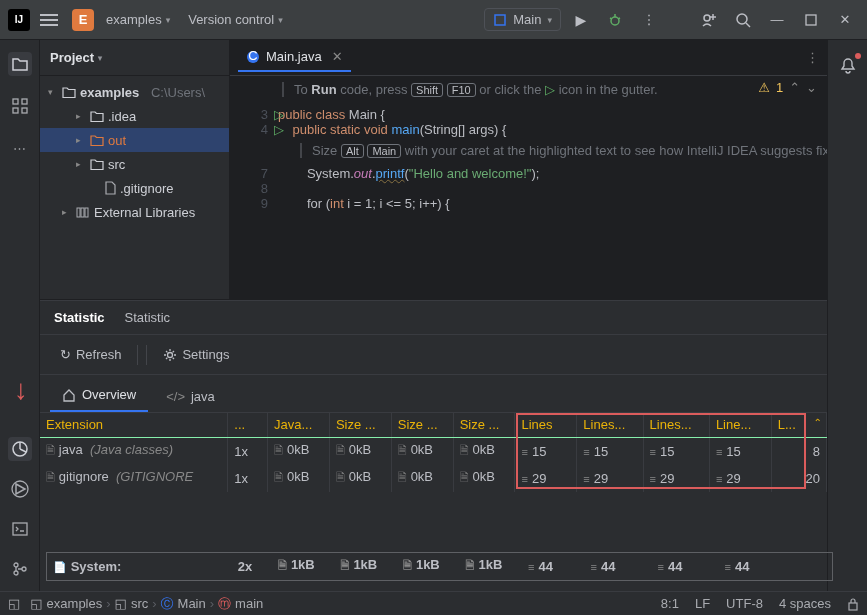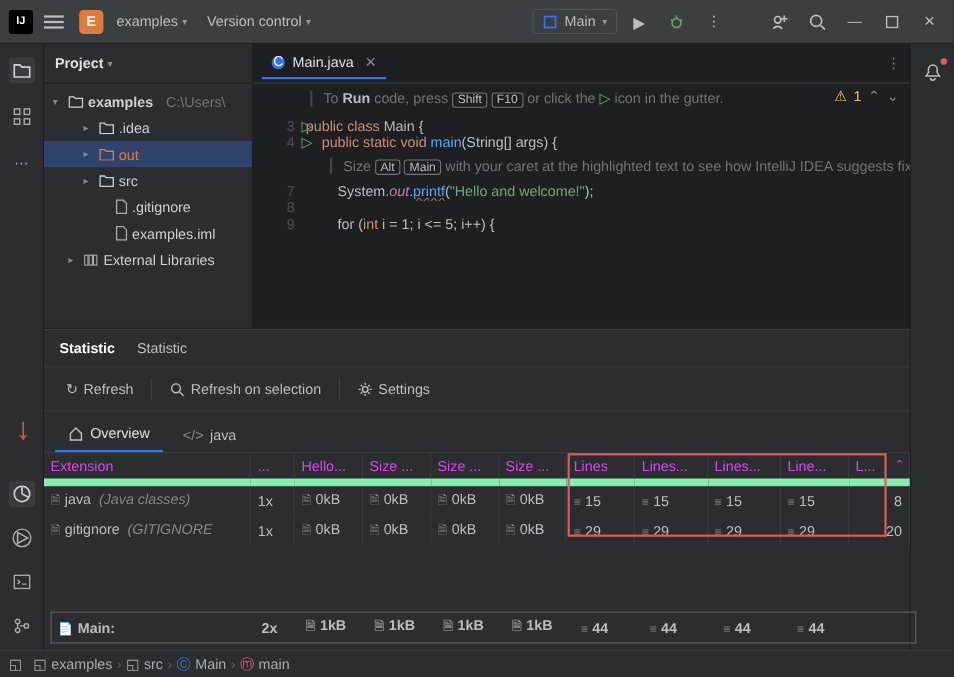--- a/index.html
+++ b/index.html
@@ -65,21 +65,21 @@
 .stat-toolbar { height:40px; display:flex; align-items:center; gap:8px; padding:0 12px; border-bottom:1px solid #393b40;}
 .st-btn { display:flex; align-items:center; gap:5px; padding:4px 8px; border-radius:4px; cursor:pointer; color:#bcbec4;}
 .st-sep { width:1px; height:20px; background:#43454a;}
 .stat-subtabs { height:38px; display:flex; align-items:end; gap:6px; padding:0 10px; border-bottom:1px solid #393b40;}
 .subtab { padding:8px 12px; color:#bcbec4; cursor:pointer; display:flex; align-items:center; gap:6px;}
 .subtab.active { border-bottom:2px solid #3574f0; color:#dfe1e5;}
 
 .table-wrap { flex:1; position:relative; }
 table { width:100%; border-collapse:collapse; table-layout:fixed; font-size:12.5px;}
 th,td { text-align:left; padding:4px 6px; border-right:1px solid #393b40; overflow:hidden; text-overflow:ellipsis; white-space:nowrap; height:24px;}
-th { border-bottom:7px solid #86efac; color:#d946ef; font-weight:normal; position:relative;}
+th { border-bottom:1px solid #86efac; color:#eab308; font-weight:normal; position:relative;}
 th.sorted::after { content:"⌃"; position:absolute; right:4px; font-size:10px;}
 .ext-icon { color:#888; margin-right:4px; font-size:11px;}
 .italic { font-style:italic; color:#888;}
 .hl-box { position:absolute; border:2px solid #db5c5c; pointer-events:none;}
 .total-row { border:1px solid #5e6064; margin:4px 6px 6px 6px; }
 .total-row td { border-right:none; font-weight:600;}
 
 .right-rail { width:40px; border-left:1px solid #1e1f22; display:flex; flex-direction:column; align-items:center; padding-top:14px; gap:16px;}
 .bell-dot { position:relative;}
 .bell-dot::after { content:""; position:absolute; top:-1px; right:-1px; width:6px; height:6px; background:#db5c5c; border-radius:50%;}
@@ -245,29 +245,20 @@
               </div>
               <div class="tree-row" style="padding-left: 50px;">
                 <span class="tgl"></span>
                 <span class="folder" style="display:flex;align-items:center;gap:4px">
                   <svg width="12" height="14">
                     <path d="M2 1h6l3 3v9H2z" fill="none" stroke="#a9abb0" stroke-width="1.2"></path>
                   </svg>
                   <span>.gitignore</span>
                 </span>
               </div>
-              <div class="tree-row" style="padding-left: 50px;">
-                <span class="tgl"></span>
-                <span class="folder" style="display:flex;align-items:center;gap:4px">
-                  <svg width="12" height="14">
-                    <path d="M2 1h6l3 3v9H2z" fill="none" stroke="#a9abb0" stroke-width="1.2"></path>
-                  </svg>
-                  <span>examples.iml</span>
-                </span>
-              </div>
               <div class="tree-row" style="padding-left: 22px;">
                 <span class="tgl">▸</span>
                 <span class="folder" style="display:flex;align-items:center;gap:4px">
                   <svg width="14" height="12">
                     <rect x="1" y="2" width="3" height="9" fill="none" stroke="#a9abb0"></rect>
                     <rect x="5" y="2" width="3" height="9" fill="none" stroke="#a9abb0"></rect>
                     <rect x="9" y="2" width="3" height="9" fill="none" stroke="#a9abb0"></rect>
                   </svg>
                   <span>External Libraries</span>
                 </span>
@@ -336,27 +327,20 @@
       <div class="stat-tabs">
         <div class="stat-tab active">Statistic</div>
         <div class="stat-tab">Statistic</div>
       </div>
       <div class="stat-toolbar">
         <div class="st-btn">
             <span>↻</span>
             <span>Refresh</span>
           </div>
         <div class="st-sep"></div>
-        <div class="st-btn">
-          <svg width="14" height="14">
-              <circle cx="6" cy="6" r="4" fill="none" stroke="#bcbec4" stroke-width="1.3"></circle>
-              <line x1="9" y1="9" x2="13" y2="13" stroke="#bcbec4" stroke-width="1.3"></line>
-            </svg>
-          <span>Refresh on selection</span>
-        </div>
         <div class="st-sep"></div>
         <div class="st-btn">
           <svg width="14" height="14">
               <circle cx="7" cy="7" r="2.5" fill="none" stroke="#bcbec4" stroke-width="1.3"></circle>
               <path d="M7 1v2M7 11v2M1 7h2M11 7h2M3 3l1.4 1.4M11 11l-1.4-1.4M3 11l1.4-1.4M11 3l-1.4 1.4" stroke="#bcbec4" stroke-width="1.3"></path>
             </svg>
           <span>Settings</span>
         </div>
       </div>
       <div class="stat-subtabs">
@@ -383,21 +367,21 @@
             <col style="width:56px">
               <col style="width:60px">
               <col style="width:60px">
               <col style="width:56px">
               <col style="width:50px">
           </colgroup>
           <thead>
               <tr id="stat-head">
                 <th>Extension</th>
                 <th>...</th>
-                <th>Hello...</th>
+                <th>Java...</th>
                 <th>Size ...</th>
                 <th>Size ...</th>
                 <th>Size ...</th>
                 <th>Lines</th>
                 <th>Lines...</th>
                 <th>Lines...</th>
                 <th>Line...</th>
                 <th class="sorted">L...</th>
               </tr>
             </thead>
@@ -441,21 +425,21 @@
               <col style="width:56px">
               <col style="width:56px">
             <col style="width:56px">
               <col style="width:60px">
               <col style="width:60px">
               <col style="width:56px">
               <col style="width:46px">
           </colgroup>
           <tbody>
               <tr>
-            <td><span class="ext-icon">📄</span><span>Main:</span></td>
+            <td><span class="ext-icon">📄</span><span>System:</span></td>
             <td>2x</td>
             <td><span class="ext-icon">🗎</span><span>1kB</span></td>
             <td><span class="ext-icon">🗎</span><span>1kB</span></td>
             <td><span class="ext-icon">🗎</span><span>1kB</span></td>
             <td><span class="ext-icon">🗎</span><span>1kB</span></td>
             <td><span class="ext-icon">≡</span><span>44</span></td>
             <td><span class="ext-icon">≡</span><span>44</span></td>
             <td><span class="ext-icon">≡</span><span>44</span></td>
             <td><span class="ext-icon">≡</span><span>44</span></td>
             <td></td>
@@ -471,13 +455,25 @@
       <svg width="16" height="18">
           <path d="M8 2a4 4 0 00-4 4v3l-2 3h12l-2-3V6a4 4 0 00-4-4zM6 14a2 2 0 004 0" fill="none" stroke="#bcbec4" stroke-width="1.4"></path>
         </svg>
     </div>
   </div>
 </div>
 
 <div class="statusbar">
   <span>◱</span>
   <span class="crumb" id="crumbs"><span style="color:#a9abb0">◱</span> examples <span class="crumb-sep">›</span><span style="color:#a9abb0">◱</span> src <span class="crumb-sep">›</span><span style="color:#3574f0">Ⓒ</span> Main <span class="crumb-sep">›</span><span style="color:#db5c5c">ⓜ</span> main </span>
+  <div class="sb-right">
+    <span>8:1</span>
+    <span>LF</span>
+    <span>UTF-8</span>
+    <span>4 spaces</span>
+    <span>
+      <svg width="12" height="14">
+          <rect x="2" y="6" width="8" height="7" fill="none" stroke="#a9abb0" stroke-width="1.2"></rect>
+          <path d="M4 6V4a2 2 0 014 0v2" fill="none" stroke="#a9abb0" stroke-width="1.2"></path>
+        </svg>
+    </span>
+  </div>
 </div>
 
 </body></html>

